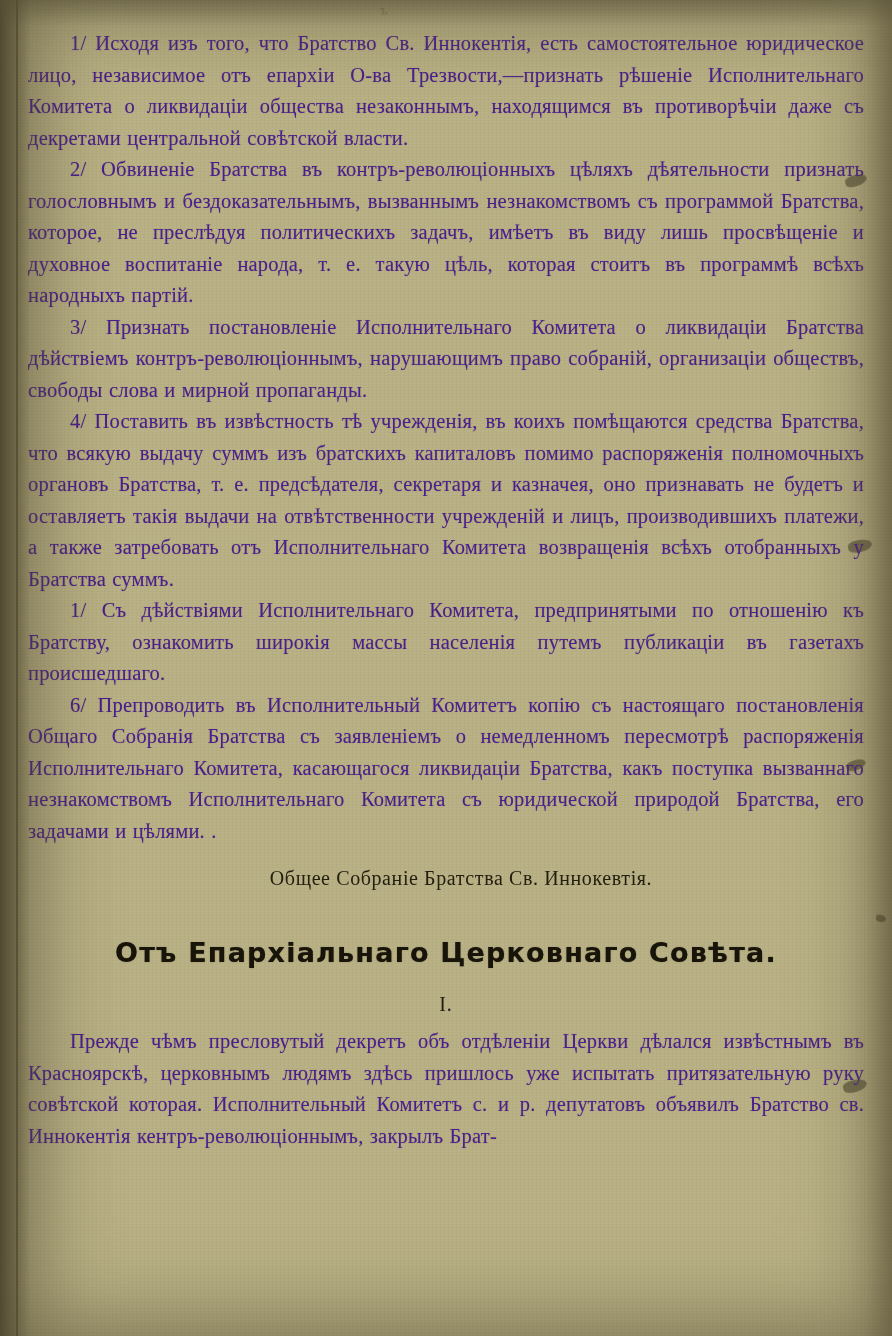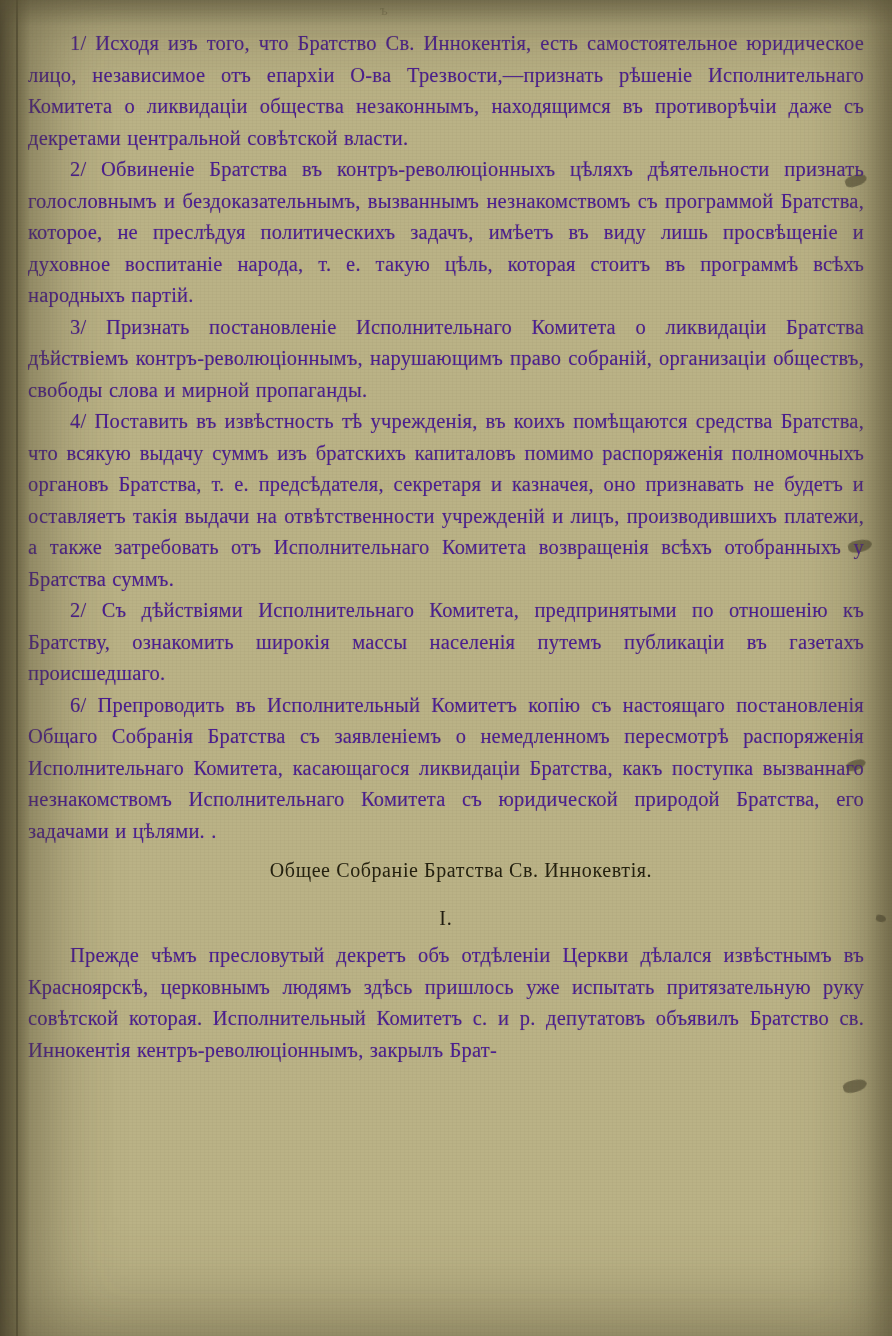--- a/index.html
+++ b/index.html
@@ -99,21 +99,21 @@
     line-height: 31.5px;
     text-align: justify;
     text-indent: 42px;
     letter-spacing: 0.2px;
     word-spacing: 1px;
     color: #4c1d95;
     text-shadow: 0 0 1px rgba(40,34,18,0.30);
   }
 
   .signature {
-    margin-top: 8px;
+    margin-top: 16px;
     font-size: 20px;
     line-height: 30px;
     text-align: center;
     letter-spacing: 0.6px;
     color: #24200f;
     padding-left: 30px;
   }
 
   h1.heading {
     margin: 42px 0 0 0;
@@ -166,25 +166,26 @@
   <div class="blemish" style="left:876px; top:915px; width:10px; height:7px; transform:rotate(10deg);"></div>
 
   <div class="ghost-top">ъ</div>
 
   <div class="text-col">
 
     <p class="body">1/ Исходя изъ того, что Братство Св. Иннокентія, есть самостоятельное юридическое лицо, независимое отъ епархіи О-ва Трезвости,—признать рѣшеніе Исполнительнаго Комитета о ликвидаціи общества незаконнымъ, находящимся въ противорѣчіи даже съ декретами центральной совѣтской власти.</p>
     <p class="body">2/ Обвиненіе Братства въ контръ-революціонныхъ цѣляхъ дѣятельности признать голословнымъ и бездоказательнымъ, вызваннымъ незнакомствомъ съ программой Братства, которое, не преслѣдуя политическихъ задачъ, имѣетъ въ виду лишь просвѣщеніе и духовное воспитаніе народа, т. е. такую цѣль, которая стоитъ въ программѣ всѣхъ народныхъ партій.</p>
     <p class="body">3/ Признать постановленіе Исполнительнаго Комитета о ликвидаціи Братства дѣйствіемъ контръ-революціоннымъ, нарушающимъ право собраній, организаціи обществъ, свободы слова и мирной пропаганды.</p>
     <p class="body">4/ Поставить въ извѣстность тѣ учрежденія, въ коихъ помѣщаются средства Братства, что всякую выдачу суммъ изъ братскихъ капиталовъ помимо распоряженія полномочныхъ органовъ Братства, т. е. предсѣдателя, секретаря и казначея, оно признавать не будетъ и оставляетъ такія выдачи на отвѣтственности учрежденій и лицъ, производившихъ платежи, а также затребовать отъ Исполнительнаго Комитета возвращенія всѣхъ отобранныхъ у Братства суммъ.</p>
-    <p class="body">2/ Съ дѣйствіями Исполнительнаго Комитета, предпринятыми по отношенію къ Братству, ознакомить широкія массы населенія путемъ публикаціи въ газетахъ происшедшаго.</p>
+    <p class="body">1/ Съ дѣйствіями Исполнительнаго Комитета, предпринятыми по отношенію къ Братству, ознакомить широкія массы населенія путемъ публикаціи въ газетахъ происшедшаго.</p>
     <p class="body">6/ Препроводить въ Исполнительный Комитетъ копію съ настоящаго постановленія Общаго Собранія Братства съ заявленіемъ о немедленномъ пересмотрѣ распоряженія Исполнительнаго Комитета, касающагося ликвидаціи Братства, какъ поступка вызваннаго незнакомствомъ Исполнительнаго Комитета съ юридической природой Братства, его задачами и цѣлями. .</p>
 
     <div class="signature">Общее Собраніе Братства Св. Иннокевтія.</div>
 
+    <h1 class="heading">Отъ Епархіальнаго Церковнаго Совѣта.</h1>
 
     <div class="section-num">I.</div>
 
     <p class="body">Прежде чѣмъ пресловутый декретъ объ отдѣленіи Церкви дѣлался извѣстнымъ въ Красноярскѣ, церковнымъ людямъ здѣсь пришлось уже испытать притязательную руку совѣтской которая. Исполнительный Комитетъ с. и р. депутатовъ объявилъ Братство св. Иннокентія кентръ-революціоннымъ, закрылъ Брат-</p>
   </div>
 
   <div class="grain"></div>
   <div class="vignette"></div>
 </div>
 

